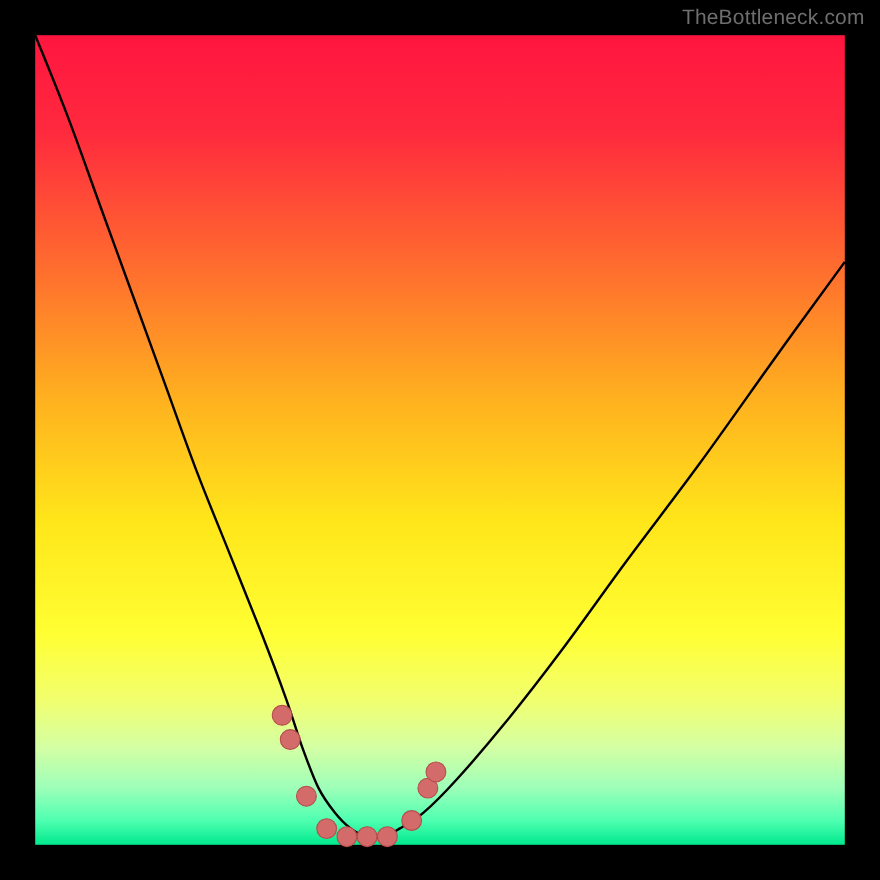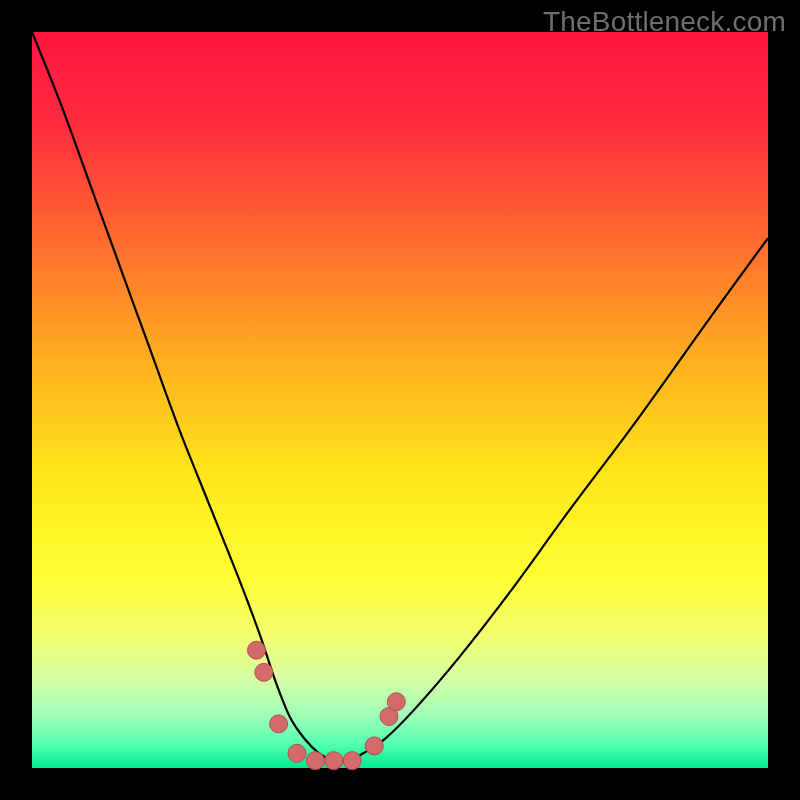--- a/index.html
+++ b/index.html
@@ -25,21 +25,21 @@
     left: 32px;
     width: 736px;
     height: 736px;
     
   }
   .watermark {
     position: absolute;
     top: 6px;
     right: 14px;
     color: #6e6e6e;
-    font-size: 28px;
+    font-size: 19px;
     font-weight: 400;
     letter-spacing: 0.2px;
     font-family: Arial, Helvetica, sans-serif;
   }
   svg.curve-layer {
     position: absolute;
     top: 0;
     left: 0;
     width: 736px;
     height: 736px;

